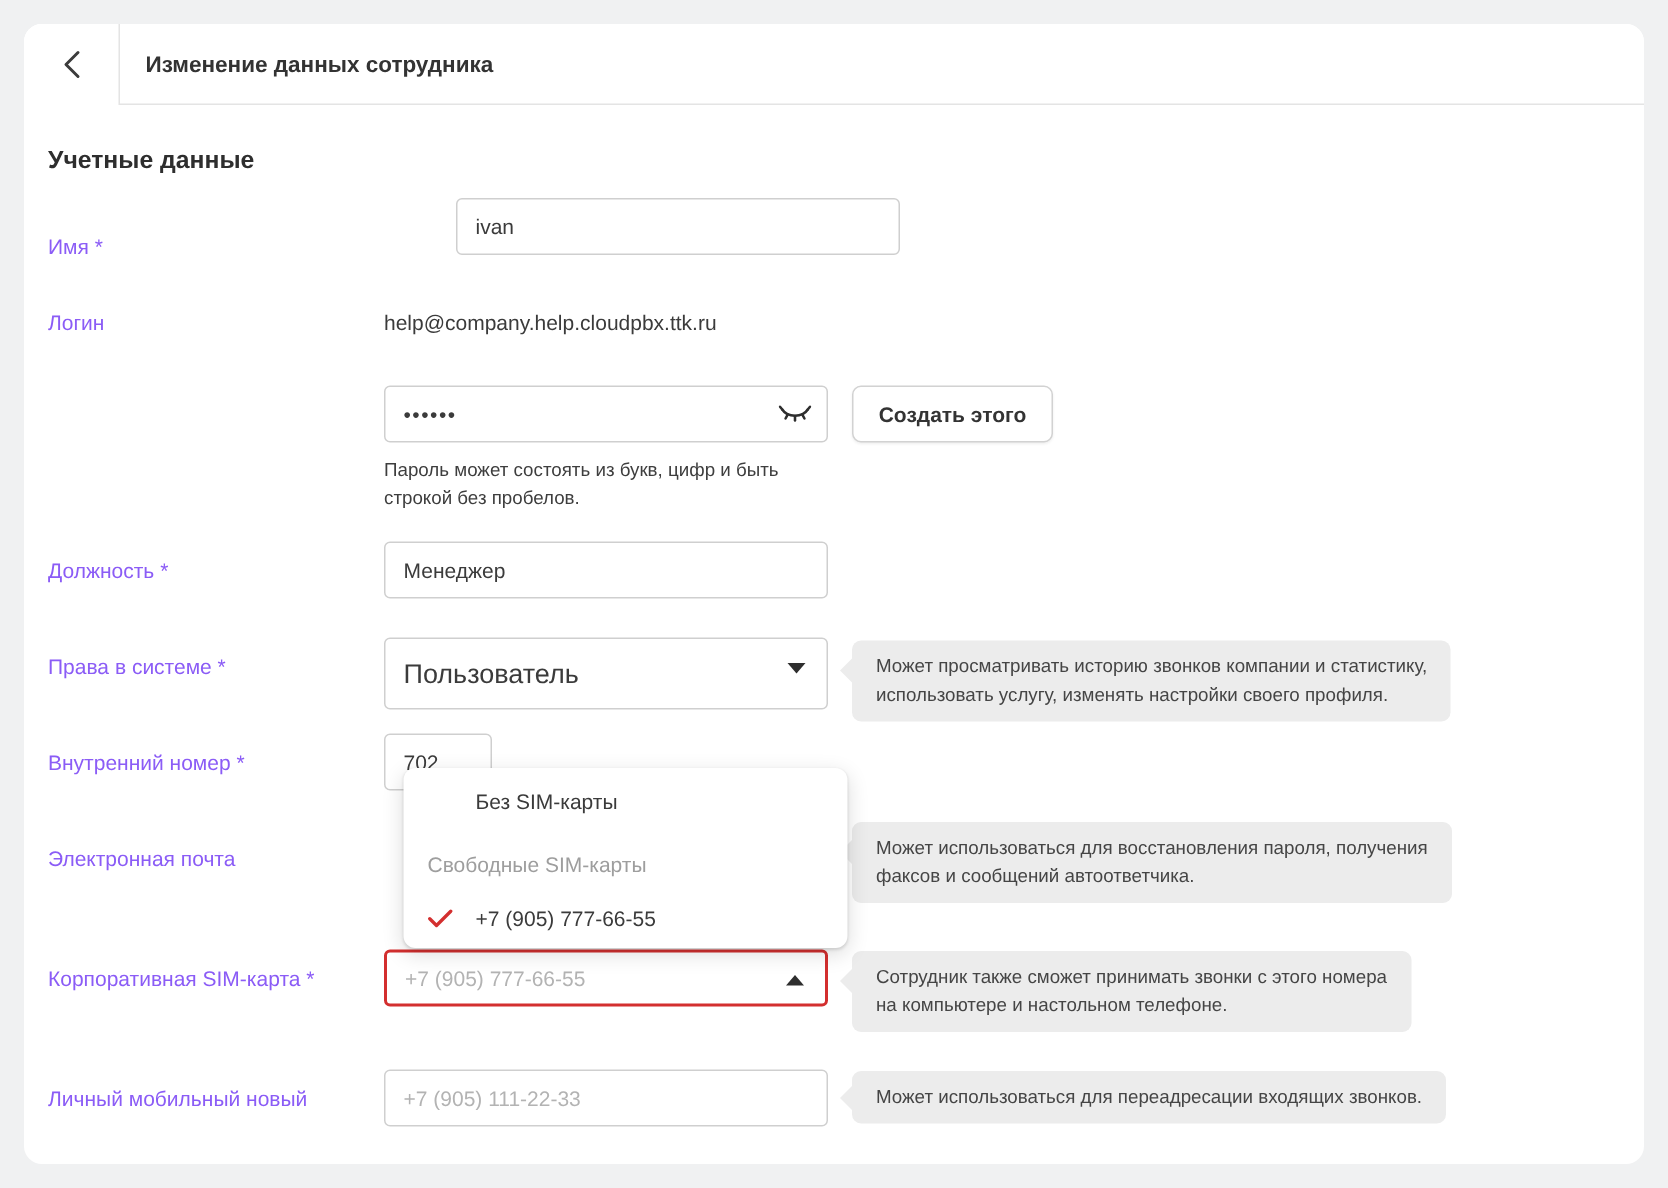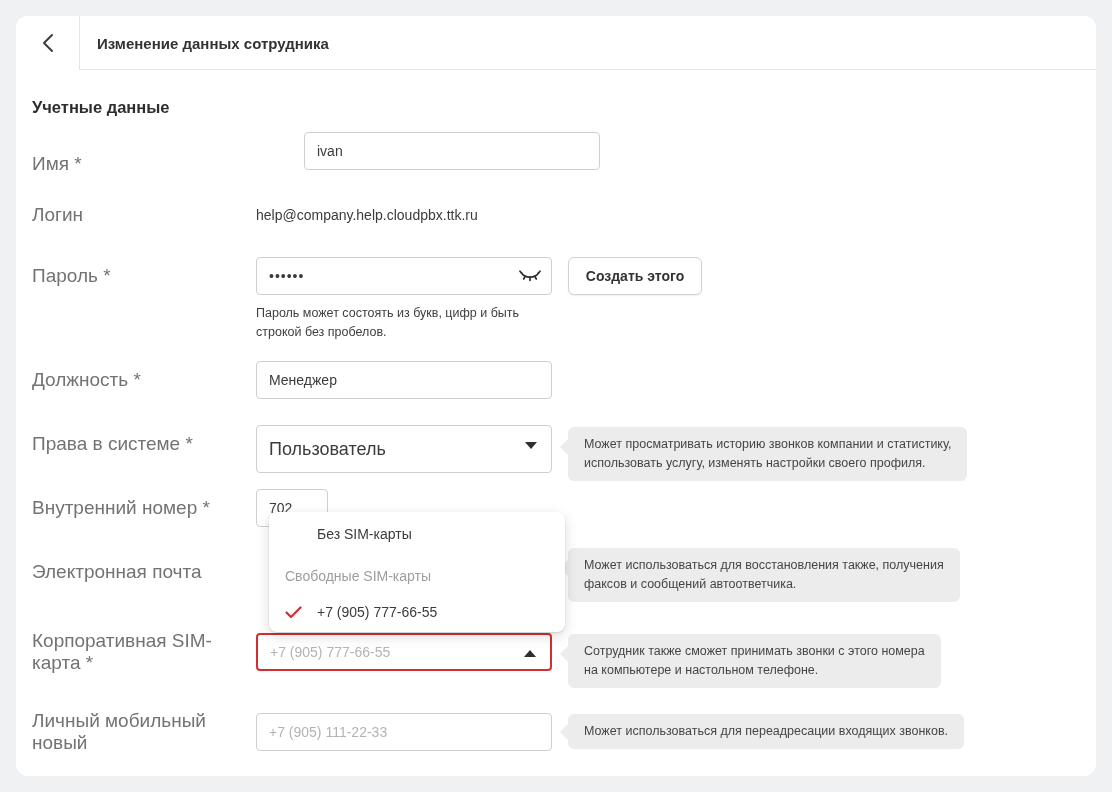--- a/index.html
+++ b/index.html
@@ -36,21 +36,21 @@
     font-size: 15px; font-weight: bold; color: #333;
   }
   
   .section-title {
     position: absolute; left: 16px; top: 82px;
     font-size: 16.5px; font-weight: bold; color: #2e2e2e;
   }
   
   .flabel {
     position: absolute; left: 16px; width: 215px;
-    font-size: 19px; color: #737373;
+    font-size: 14px; color: #8b5cf6;
     display: flex; align-items: center; height: 38px;
   }
   .tinput {
     position: absolute; left: 240px; width: 296px; height: 38px;
     border: 1px solid #cfcfcf; border-radius: 4px;
     padding: 0 12px; font-size: 14px; color: #3b3b3b;
     font-family: "Liberation Sans", "DejaVu Sans", sans-serif;
     background: #fff; outline: none;
   }
   .tinput::placeholder { color: #b3b3b3; opacity: 1; }
@@ -160,21 +160,20 @@
   </div>
 
   <div class="section-title">Учетные данные</div>
 
   <div class="flabel" style="top:129px">Имя *</div>
   <input class="tinput" style="top: 116px; margin-left: 48px;" type="text" value="ivan">
 
   <div class="flabel" style="top:188px;height:22px">Логин</div>
   <div class="static-value" style="top:188px">help@company.help.cloudpbx.ttk.ru</div>
 
-  <div class="flabel" style="top:241px">Пароль *</div>
   <div class="pw-wrap" style="top:241px">
     <input class="tinput" style="position: absolute;" type="text" value="••••••">
     <button class="eye-btn">
       <span>
         <svg width="22" height="15" viewBox="0 0 22 15" fill="none" stroke="#2e2e2e" stroke-width="1.7" stroke-linecap="round">
           <path d="M2.5 4 C6 9.5, 16 9.5, 19.5 4"></path>
           <line x1="2.5" y1="4" x2="1" y2="2.2"></line>
           <line x1="19.5" y1="4" x2="21" y2="2.2"></line>
           <line x1="6.2" y1="7.3" x2="4.7" y2="10"></line>
           <line x1="11" y1="8.3" x2="11" y2="11.3"></line>
@@ -195,21 +194,21 @@
     <span>Пользователь</span>
     <span class="caret-down"></span>
   </div>
   <div class="hint" style="top:411px">Может просматривать историю звонков компании и статистику,
 использовать услугу, изменять настройки своего профиля.</div>
 
   <div class="flabel" style="top:473px">Внутренний номер *</div>
   <input class="tinput ext-input" style="top: 473px;" type="text" value="702">
 
   <div class="flabel" style="top:537px">Электронная почта</div>
-  <div class="hint" style="top:532px">Может использоваться для восстановления также, получения
+  <div class="hint" style="top:532px">Может использоваться для восстановления пароля, получения
 факсов и сообщений автоответчика.</div>
 
   <div class="dropdown-panel">
     <div class="dd-item" style="top:4px">Без SIM-карты</div>
     <div class="dd-group">Свободные SIM-карты</div>
     <div class="dd-item" style="top:82px">
       <span class="check">
         <svg width="17" height="13" viewBox="0 0 17 13" fill="none">
           <polyline points="1.5,6.5 6,11 15.5,1.5" stroke="#d32f2f" stroke-width="2.2" fill="none" stroke-linecap="round" stroke-linejoin="round"></polyline>
         </svg>

